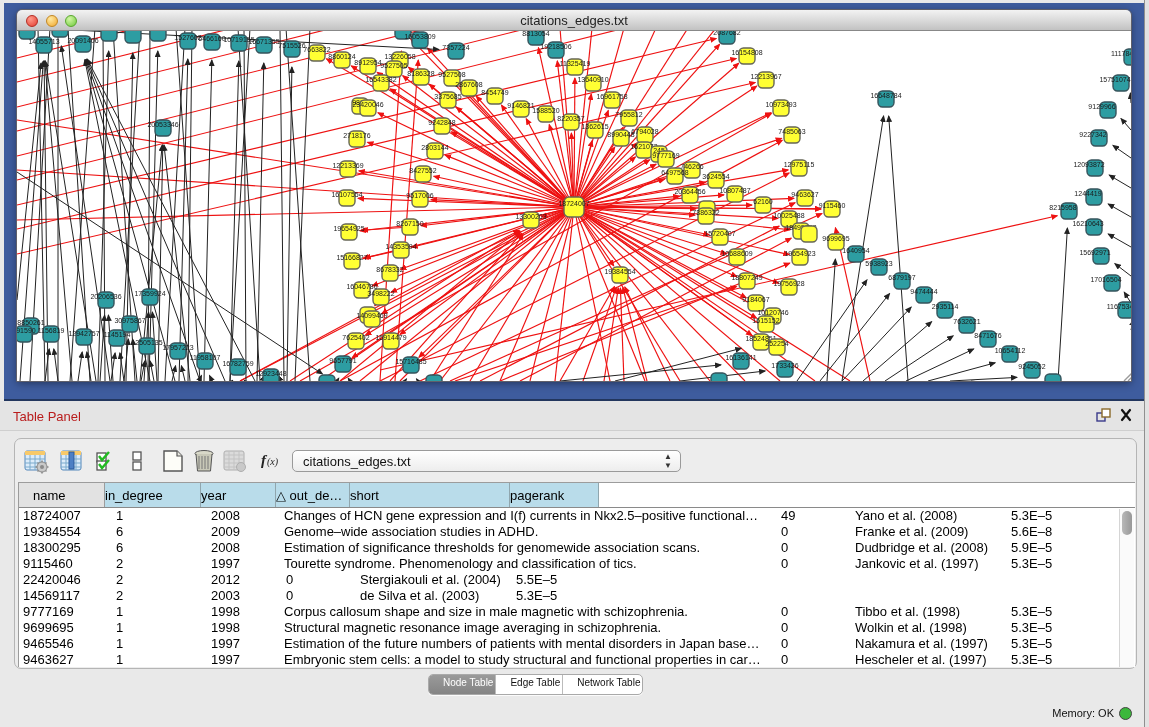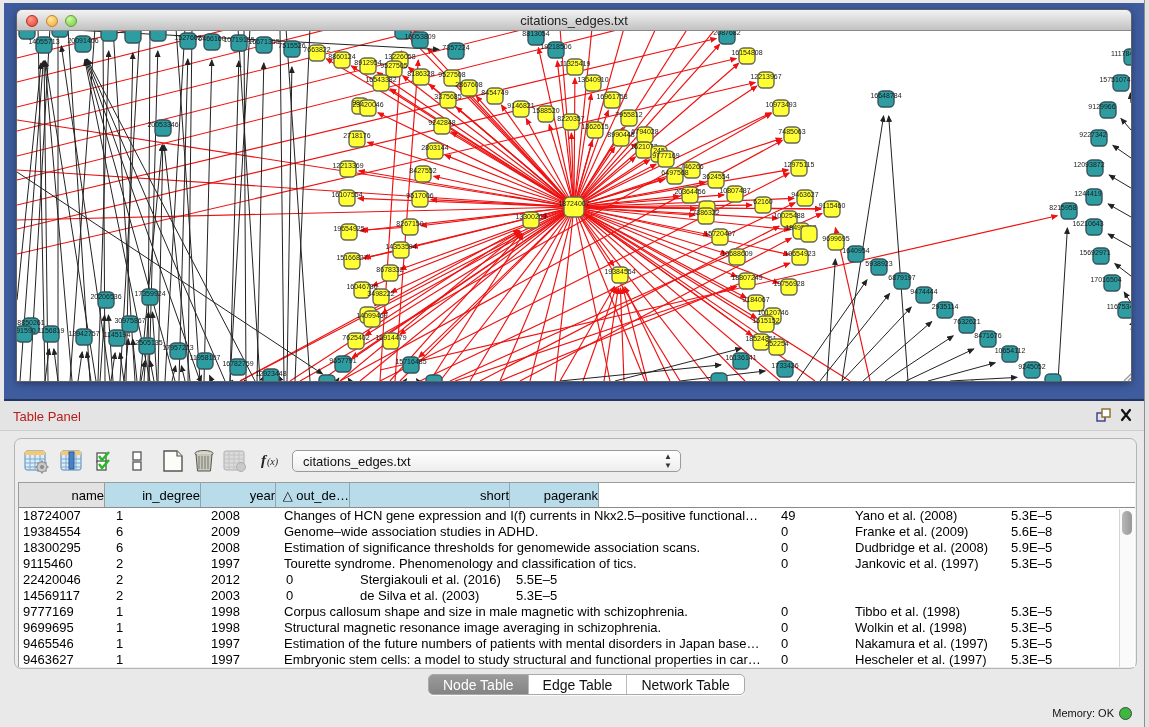--- a/index.html
+++ b/index.html
@@ -10,30 +10,30 @@
 #title{position:absolute;width:100%;text-align:center;top:3px;font-size:13px;color:#222}
 #tablepanel{position:absolute;left:0;top:401px;width:1144px;height:326px;background:#e9e9e9}
 #tphead{position:absolute;left:0;top:0;width:100%;height:30px;background:#e4e4e4;border-bottom:1px solid #cfcfcf}
 #tphead .t{position:absolute;left:13px;top:8px;font-size:13px;color:#b91c1c}
 #tpbox{position:absolute;left:14px;top:37px;width:1123px;height:231px;background:#ededed;border:1px solid #b5b5b5;border-radius:7px}
 #toolbar{position:absolute;left:6px;top:10px;height:26px}
 #combo{position:absolute;left:277px;top:11px;width:389px;height:22px;background:linear-gradient(#ffffff,#ededed);border:1px solid #9a9a9a;border-radius:5px;font-size:13px;color:#111;padding:3px 0 0 10px}
 #combo .arr{position:absolute;right:8px;top:1px;font-size:8px;color:#333;line-height:9px;text-align:center}
 #tbl{position:absolute;left:3px;top:43px;width:1117px;height:185px;background:#fff;overflow:hidden;border-top:1px solid #9c9c9c;border-left:1px solid #9c9c9c}
 .th{height:25px;display:flex;border-bottom:1px solid #8a8a8a;font-size:13px}
-.th>div{background:#b9dcea;border-right:1px solid #90a6ae;text-align:right;padding-top:5px;overflow:hidden;white-space:nowrap}
+.th>div{background:#b9dcea;border-right:1px solid #90a6ae;text-align:left;padding-top:5px;overflow:hidden;white-space:nowrap}
 .th .c0{background:#e2e2e2;border-right:1px solid #9c9c9c;text-indent:14px}
 .tr{height:16px;display:flex;font-size:13px;line-height:16px;white-space:nowrap}
 .tr>div{overflow:hidden;padding-left:4px}
 .c0{width:86px}.c1{width:96px}.c2{width:75px}.c3{width:495px}.c4{width:74px}.c5{width:160px}.c6{width:89px}
 .tr .c0{padding-left:4px}.tr .c1{padding-left:11px}.tr .c2{padding-left:10px}.tr .c3{padding-left:8px}.tr .c4{padding-left:10px}.tr .c5{padding-left:10px}.tr .c6{padding-left:6px}
 #vscroll{position:absolute;right:1px;top:26px;width:15px;height:159px;background:#fafafa;border-left:1px solid #d5d5d5}
 #vthumb{position:absolute;left:2px;top:2px;width:10px;height:24px;border-radius:5px;background:linear-gradient(90deg,#b8b8b8,#989898)}
 #tabs{position:absolute;left:428px;top:273px;height:21px;display:flex;border:1px solid #a9a9a9;border-radius:5px;overflow:hidden;background:#fff;box-shadow:0 1px 0 rgba(255,255,255,.8)}
-#tabs div{font-size:14px;padding:2px 14px 0 14px;color:#111}
+#tabs div{font-size:10px;padding:2px 2px 0 14px;color:#111}
 #tabs .sel{background:linear-gradient(#9a9a9a,#848484);color:#fff}
 #tabs .mid{border-left:1px solid #bbb;border-right:1px solid #bbb}
 #status{position:absolute;right:12px;top:306px;font-size:11px;color:#111}
 #status .dot{display:inline-block;width:13px;height:13px;border-radius:50%;background:#3cb83c;border:1.5px solid #444;vertical-align:-3px;margin-left:5px}
 #fx{font-family:"Liberation Serif",serif;font-style:italic;font-weight:bold;font-size:15px;color:#222;padding-top:3px}
 </style></head>
 <body>
 <div id="desktop">
   <div id="netwin">
     <div id="titlebar">
@@ -664,21 +664,21 @@
           <div class="c3">Tourette syndrome. Phenomenology and classification of tics.</div>
           <div class="c4">0</div>
           <div class="c5">Jankovic et al. (1997)</div>
           <div class="c6">5.3E–5</div>
         </div>
 <div class="tr">
           <div class="c0">22420046</div>
           <div class="c1">2</div>
           <div class="c2">2012</div>
           <div class="c4">0</div>
-          <div class="c5">Stergiakouli et al. (2016)</div>
+          <div class="c5">Stergiakouli et al. (2004)</div>
           <div class="c6">5.5E–5</div>
         </div>
 <div class="tr">
           <div class="c0">14569117</div>
           <div class="c1">2</div>
           <div class="c2">2003</div>
           <div class="c4">0</div>
           <div class="c5">de Silva et al. (2003)</div>
           <div class="c6">5.3E–5</div>
         </div>

